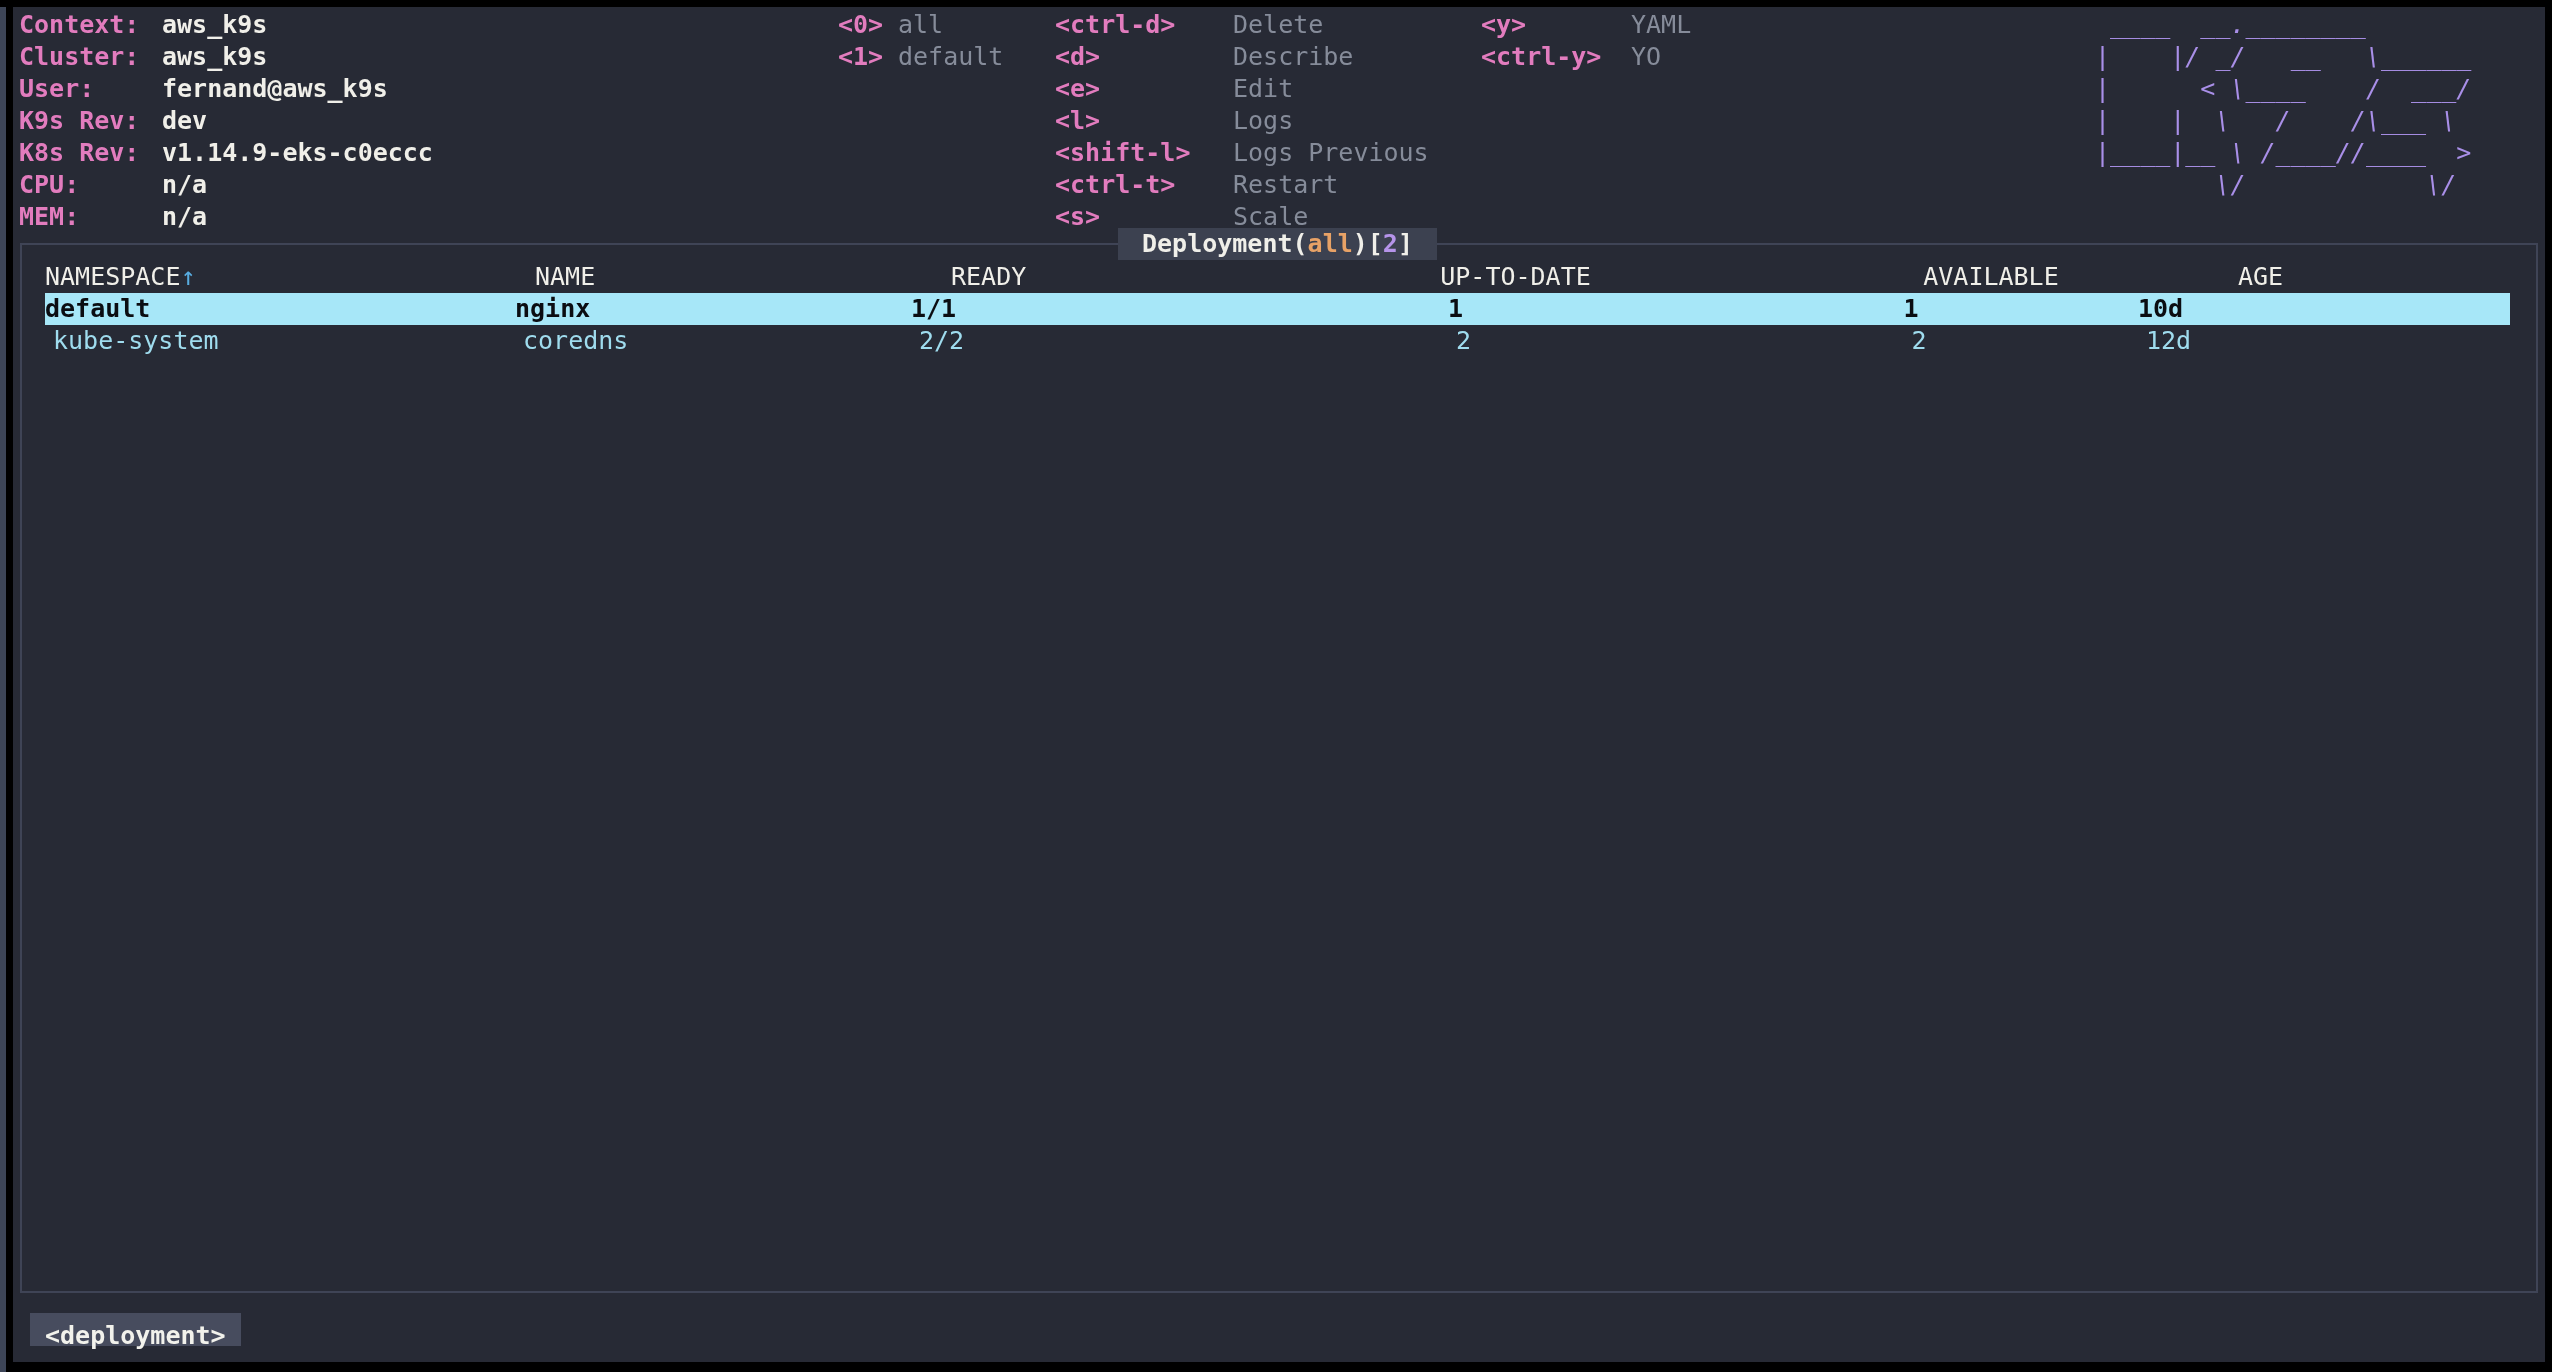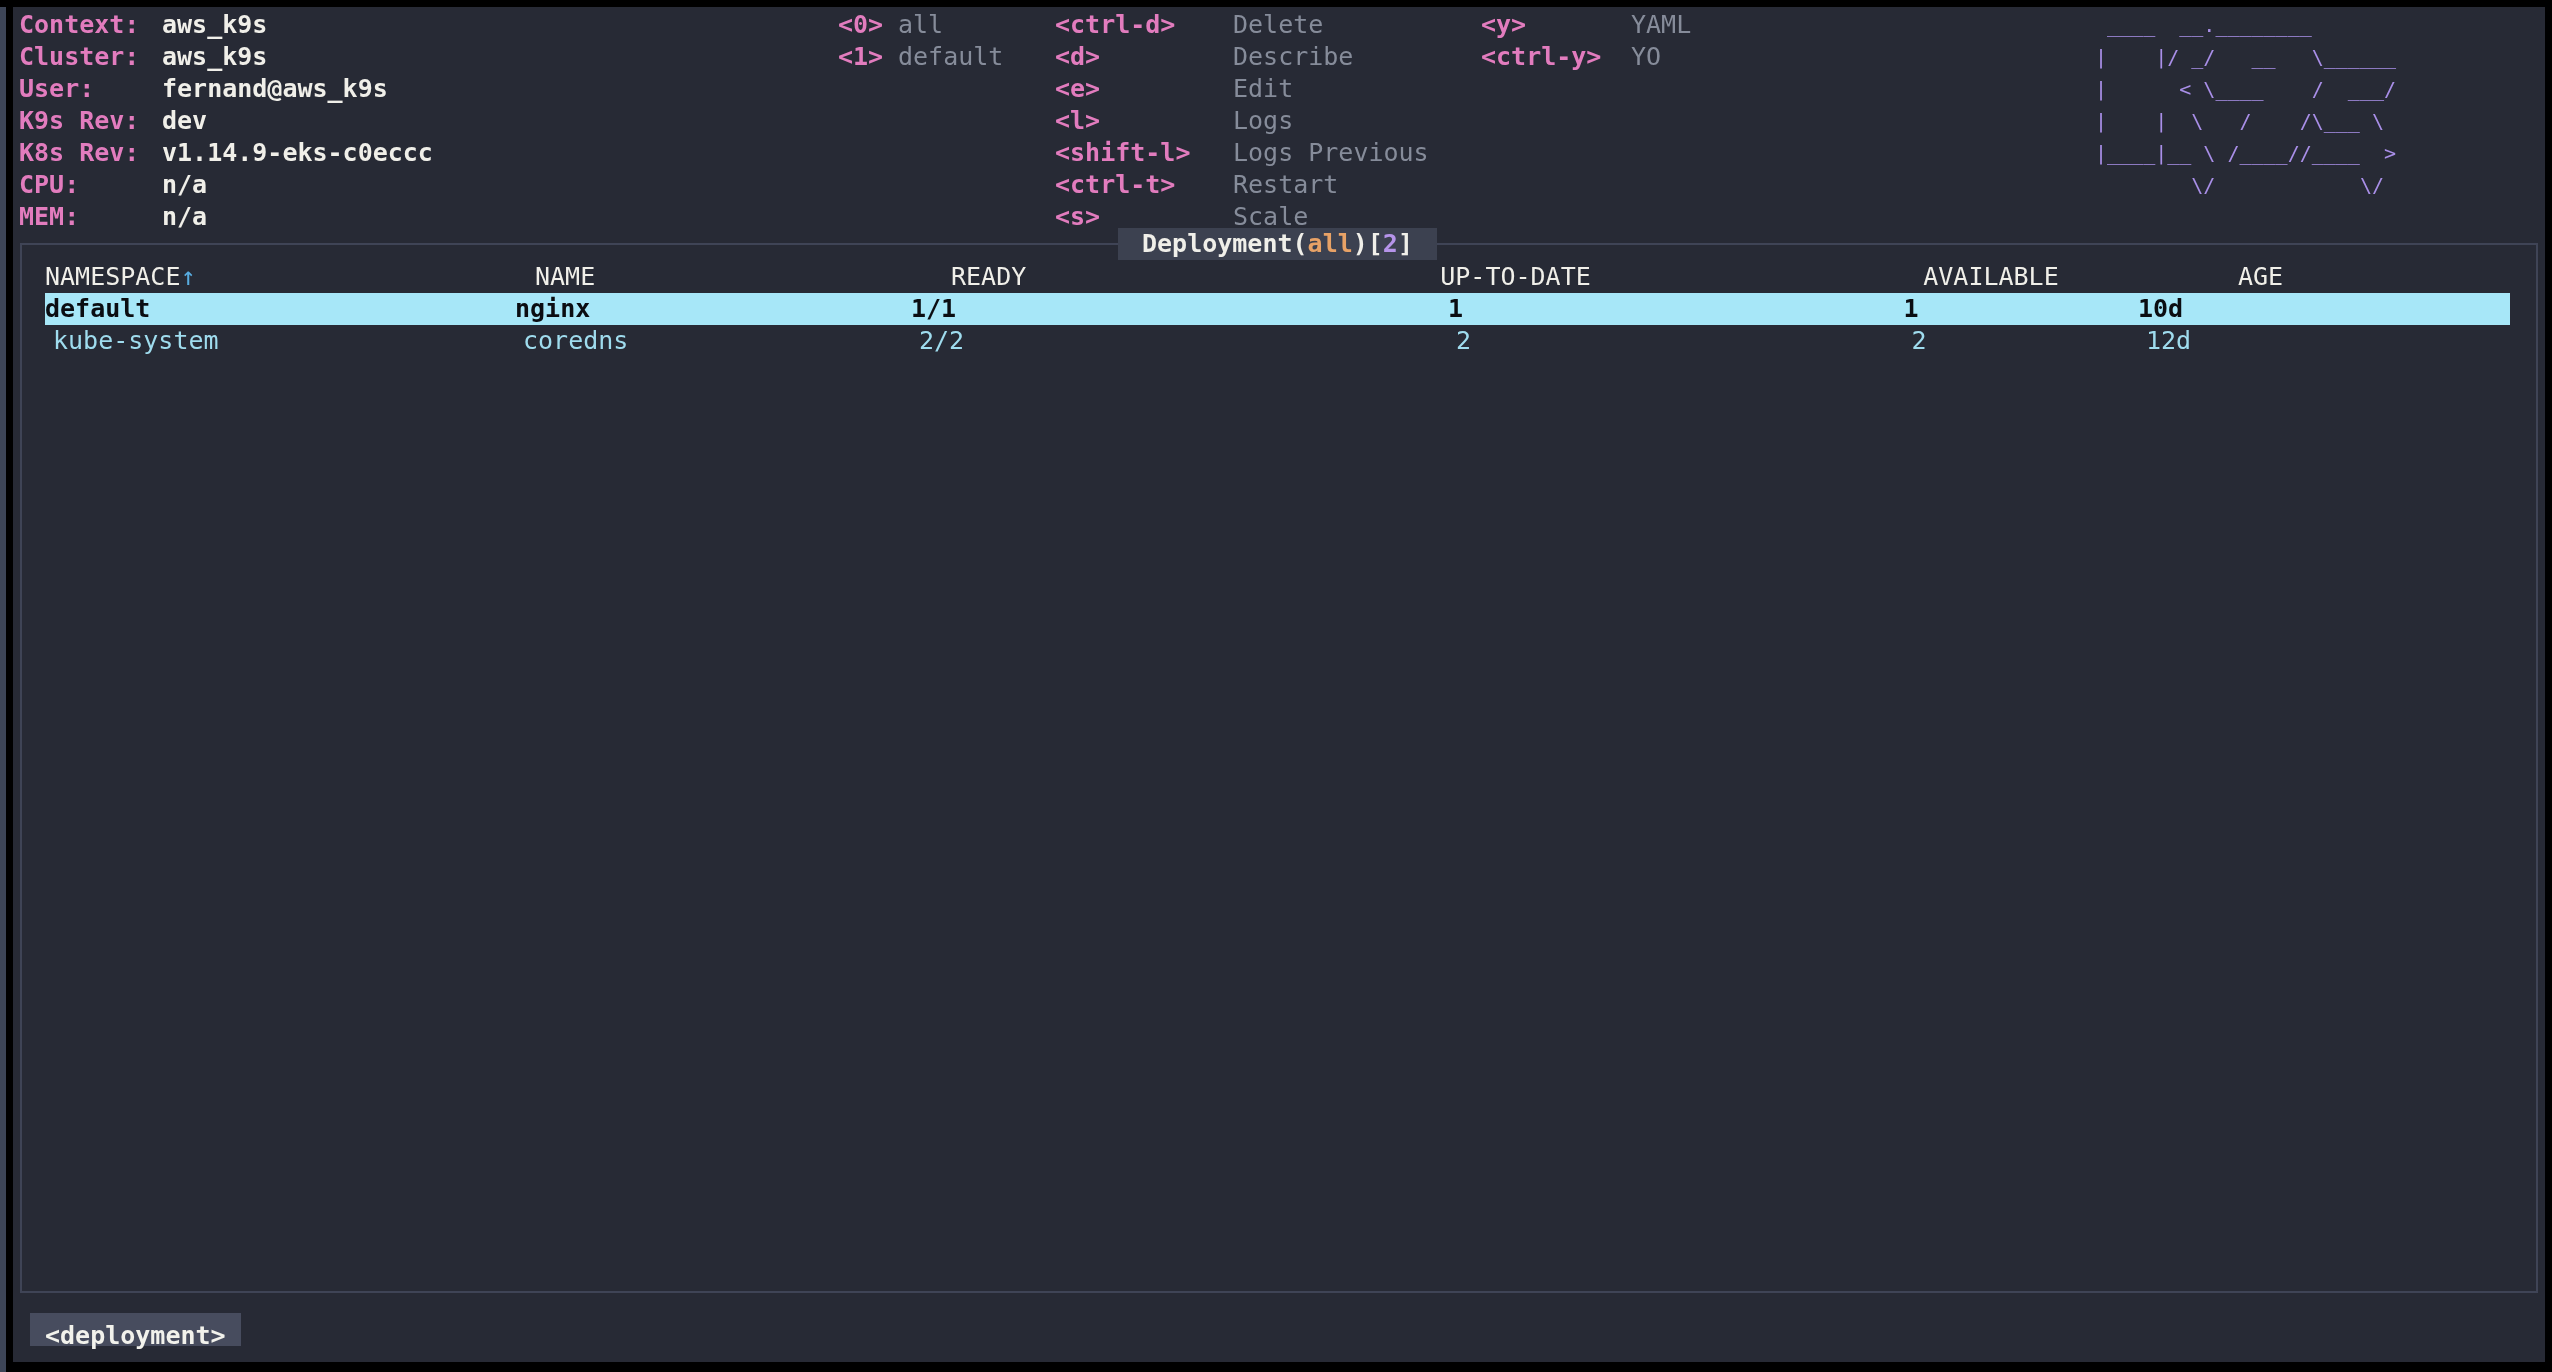--- a/index.html
+++ b/index.html
@@ -21,21 +21,21 @@
   .hotcol.c2 { left:1042px; }
   .hotcol.c3 { left:1468px; }
   .hk { height:32px; line-height:32px; white-space:pre; }
   .hk-key { display:inline-block; color:#e27cbe; font-weight:bold; }
   .c1 .hk-key { width:60px; }
   .c2 .hk-key { width:178px; }
   .c3 .hk-key { width:150px; }
   .hk-label { color:#868c9a; }
 
   .logo { position:absolute; left:2082px; top:2px; color:#a98fe8; }
-  .logo-line { height:32px; line-height:32px; white-space:pre; font-size:20px; }
+  .logo-line { height:32px; line-height:32px; white-space:pre; font-size:25px;font-style:italic; }
 
   
   .table-box { position:absolute; left:7px; top:236px; width:2518px; height:1050px;
                border:2px solid #3f4456; padding:16px 26px 0 23px; }
   .table-title { position:absolute; left:1105px; top:221px; height:32px; line-height:32px;
                  background:#3c4150; padding:0 24px; font-weight:bold; white-space:pre; z-index:2; }
   .tt-ns { color:#e8a266; }
   .tt-count { color:#b694ea; }
 
   .trow { display:grid; grid-template-columns:470px 396px 300px 489px 422px 1fr;

